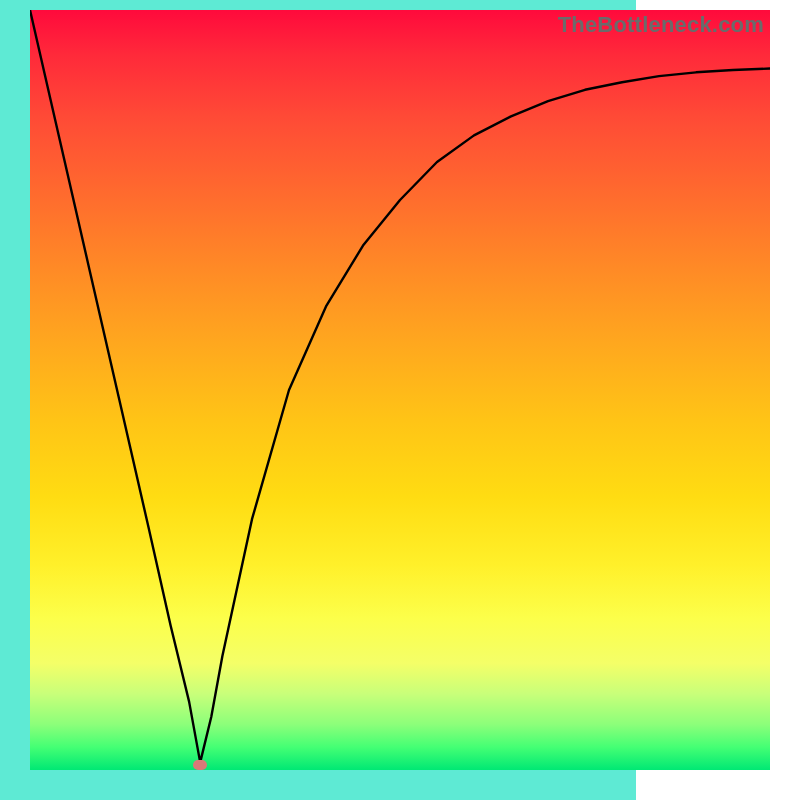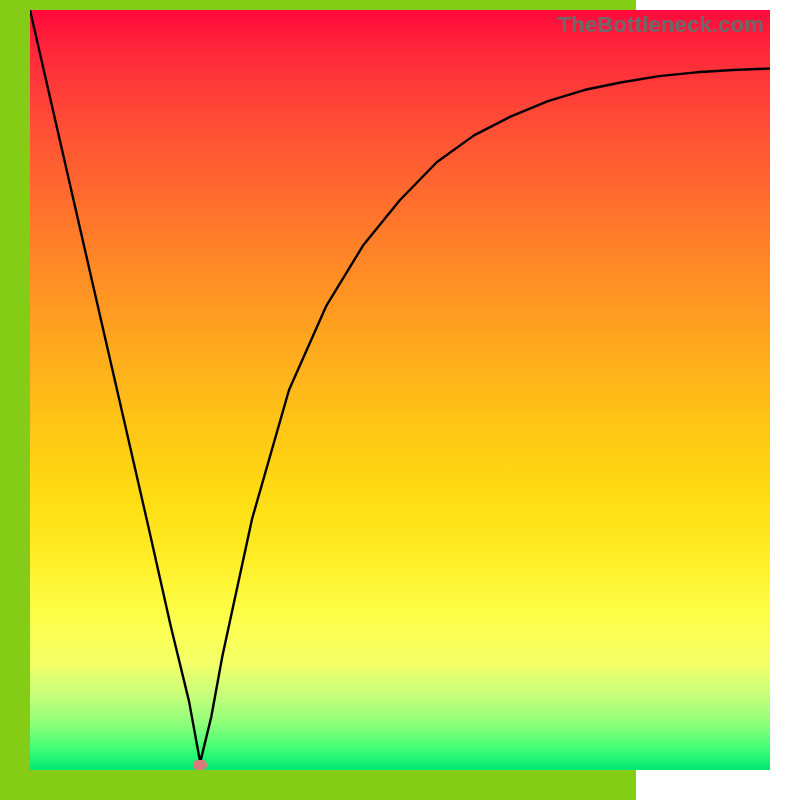--- a/index.html
+++ b/index.html
@@ -1,20 +1,20 @@
 <!DOCTYPE html>
 <html><head>
 <meta charset="utf-8">
 <style>
   * { margin: 0; padding: 0; box-sizing: border-box; }
   html, body { width: 800px; height: 800px; overflow: hidden; }
   .frame {
     width: 636px;
     height: 800px;
-    background: #84cc16;
+    background: #5eead4;
     position: relative;
   }
   .plot-area {
     position: absolute;
     left: 30px;
     top: 10px;
     width: 740px;
     height: 760px;
     background: linear-gradient(to bottom,
       #ff0a3c 0%,

